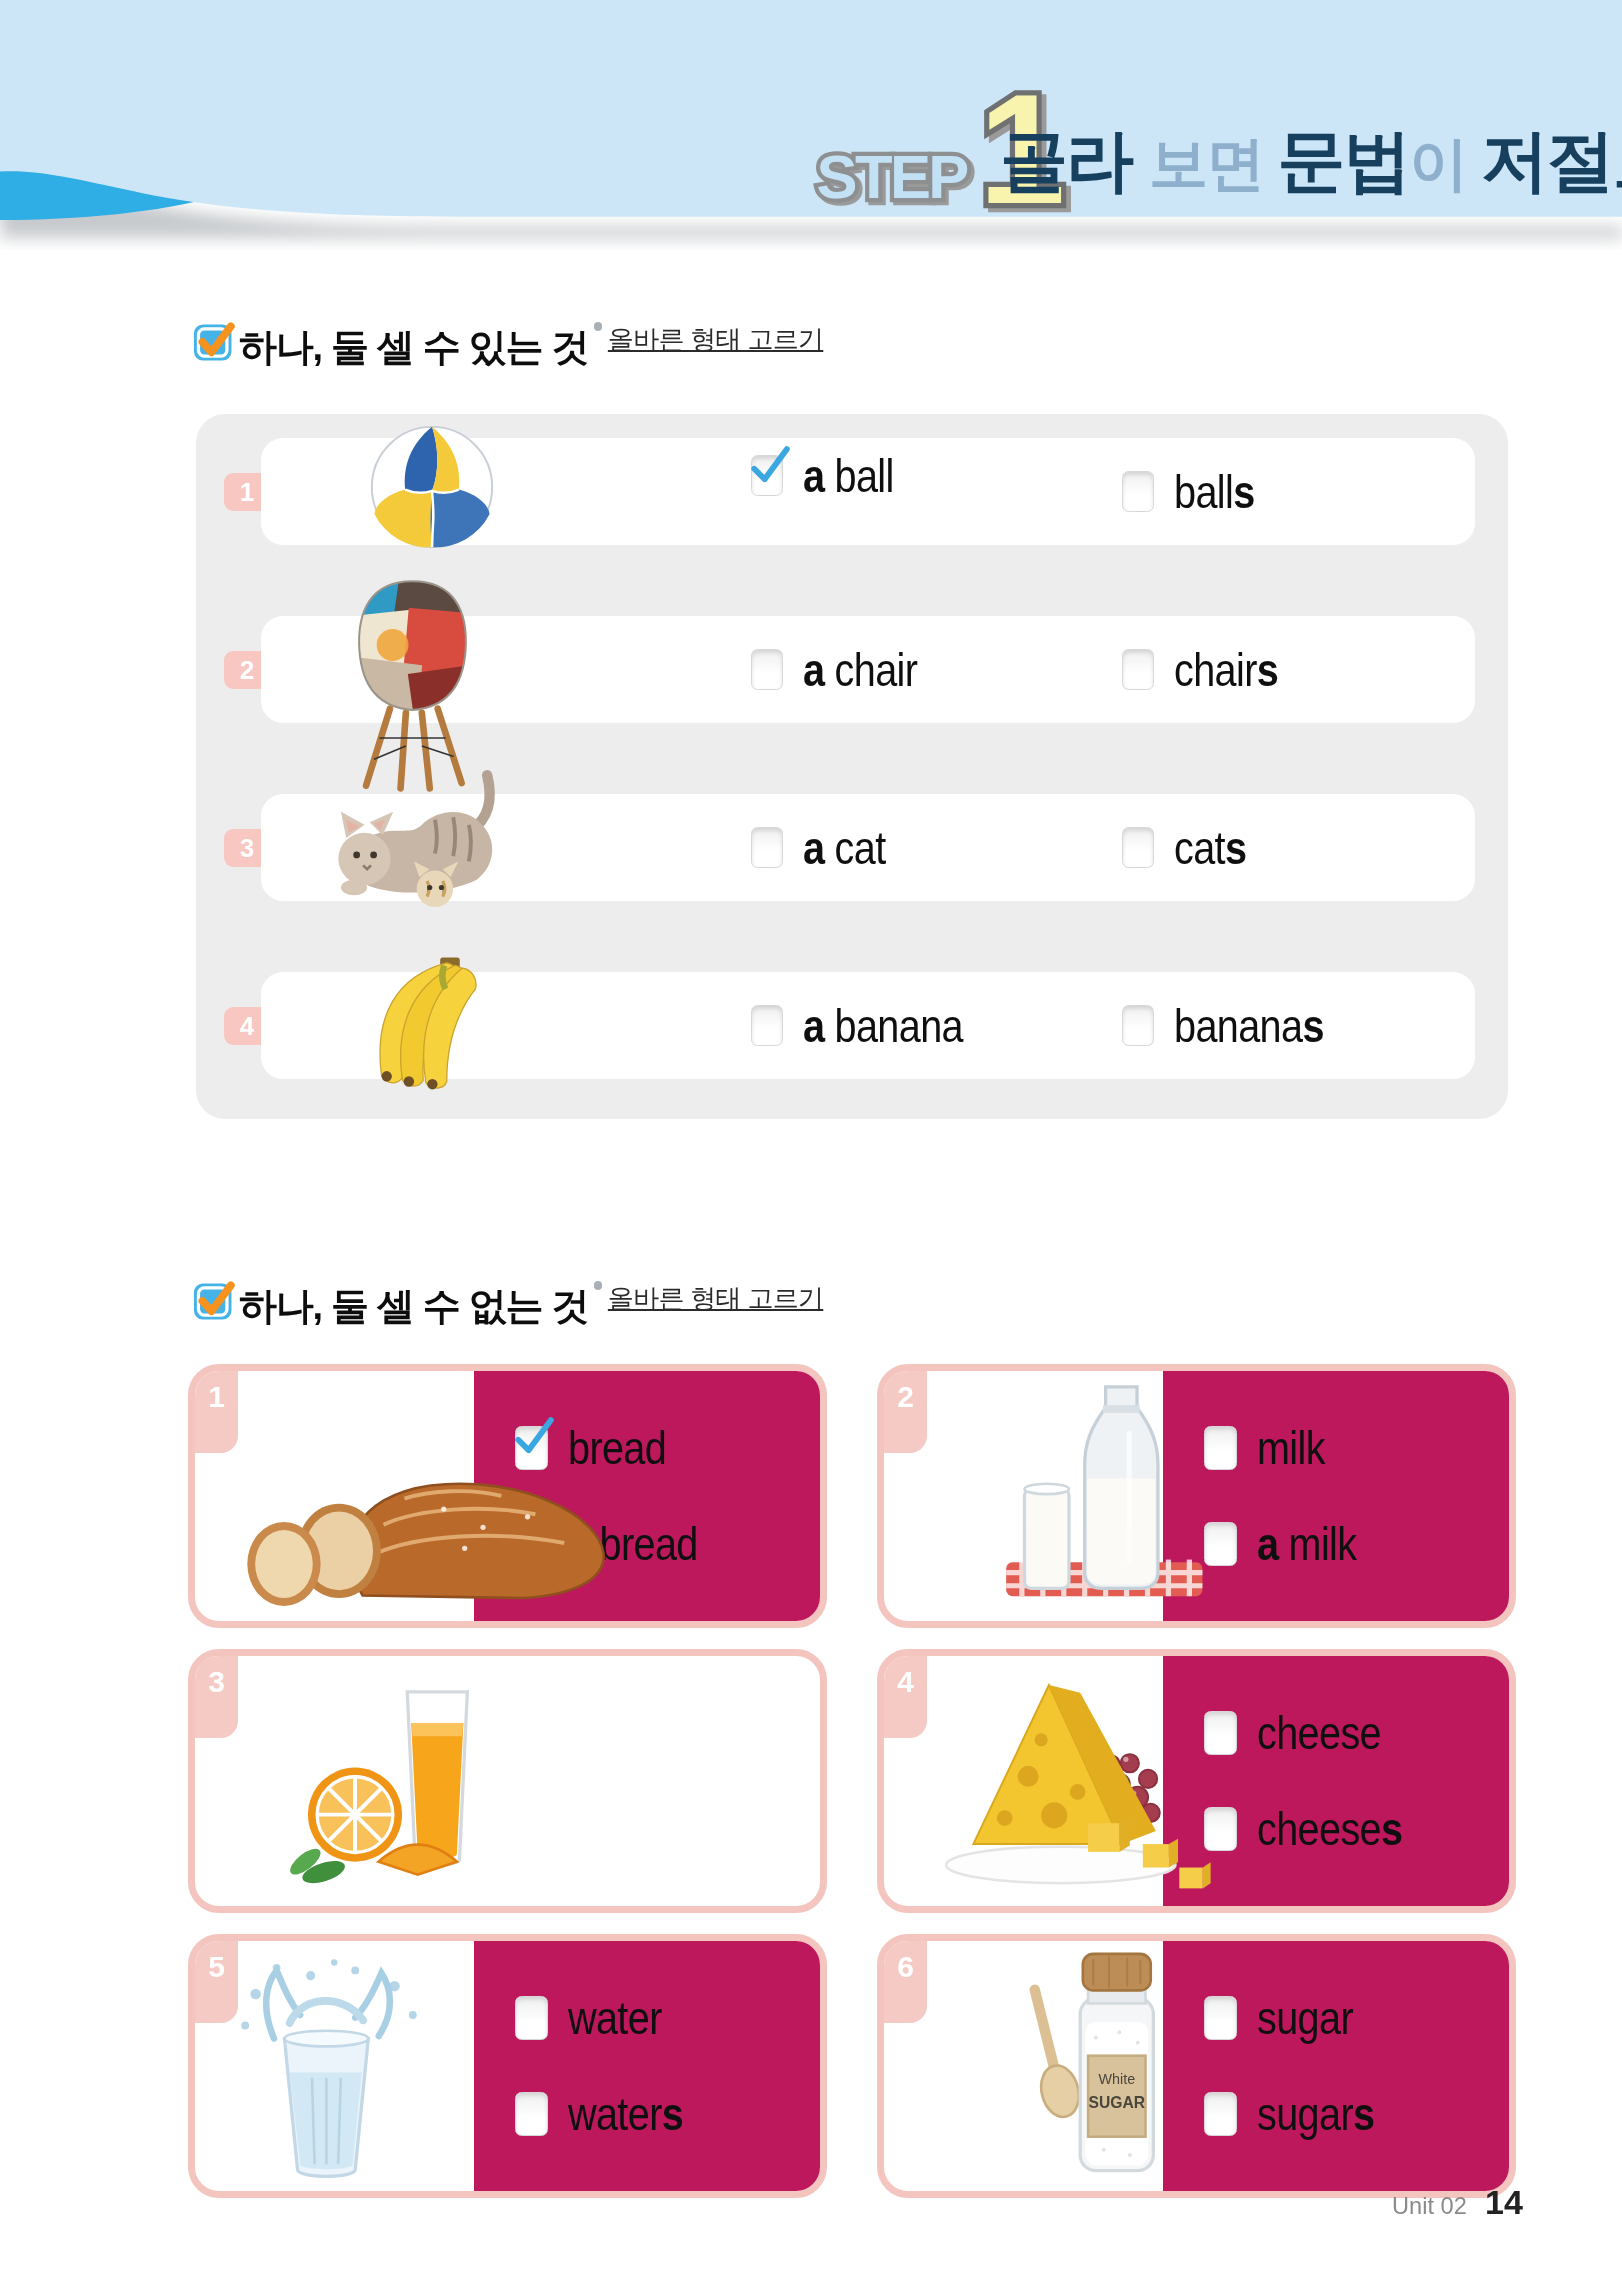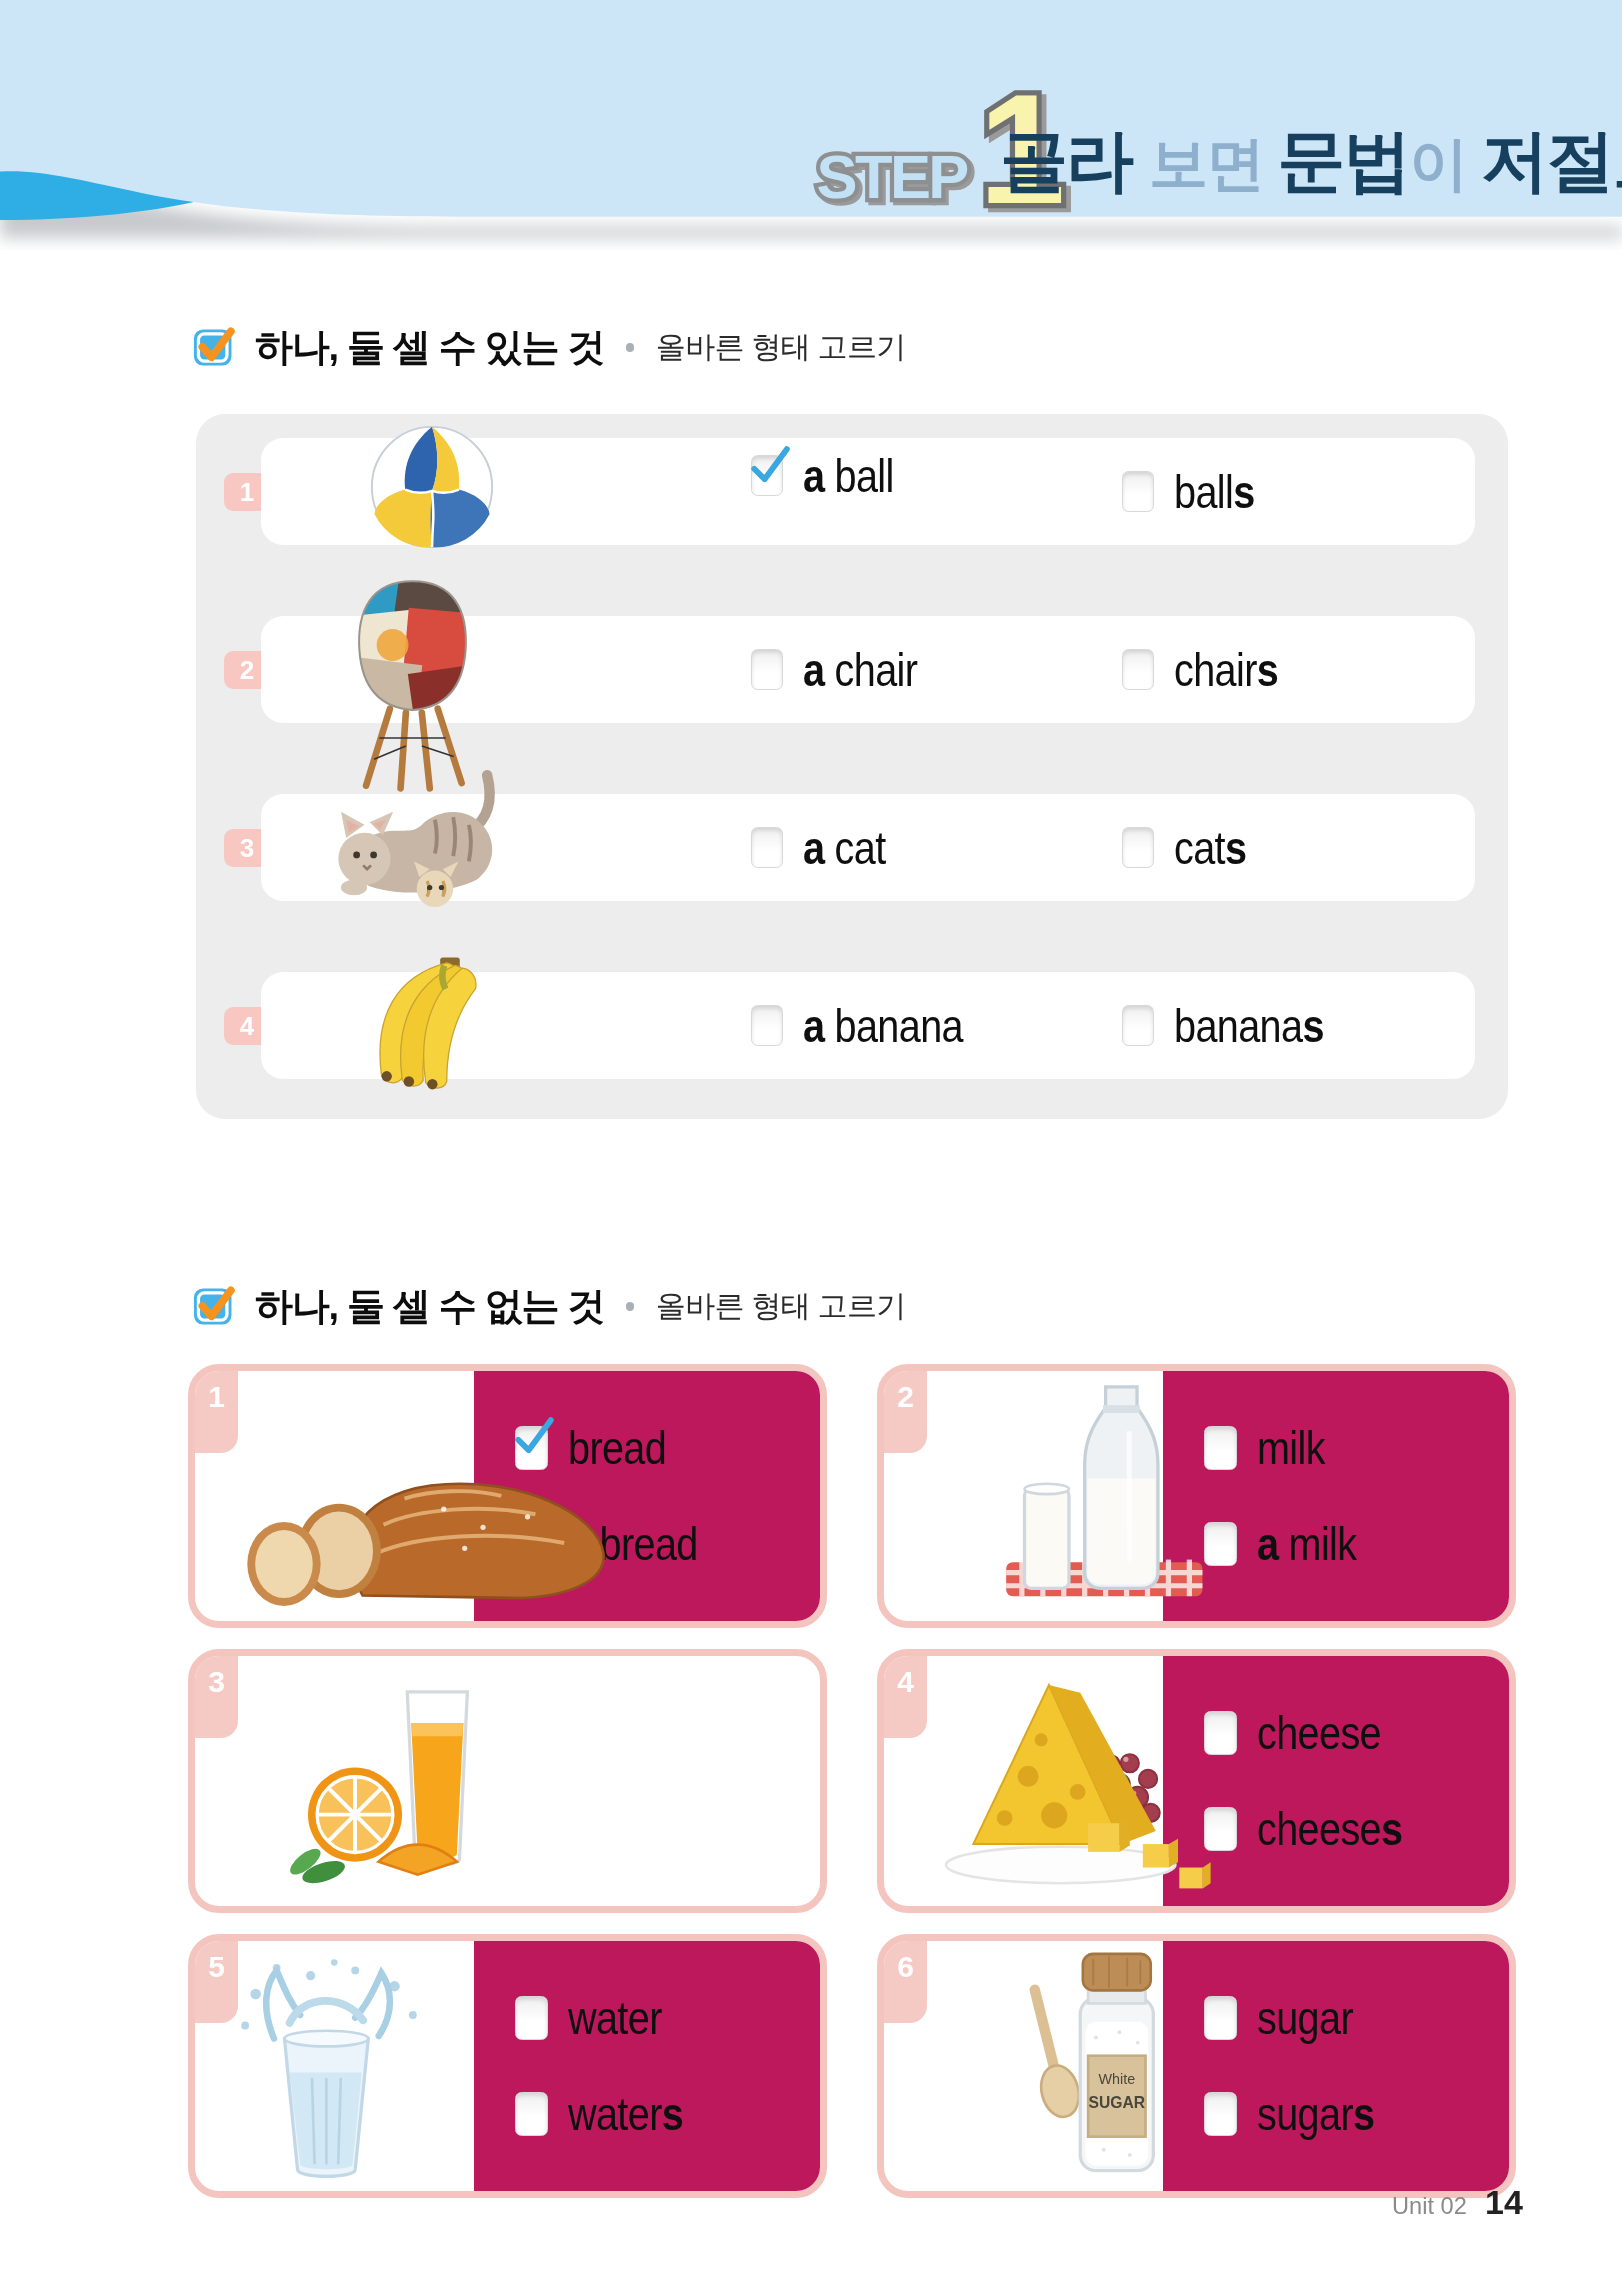--- a/index.html
+++ b/index.html
@@ -6,24 +6,24 @@
   .page{position:relative;width:1623px;height:2295px;background:#ffffff;overflow:hidden;
         font-family:"Liberation Sans","DejaVu Sans",sans-serif;color:#101010;}
   .abs{position:absolute;}
 
   
   .title{margin:0;white-space:nowrap;font-weight:800;letter-spacing:-2px;}
   .t-dark{color:#17405f;font-size:68px;}
   .t-light{color:#8fb0cc;font-size:59px;font-weight:700;margin-top:26px;}
 
   
-  .heading{display:flex;align-items:center;gap:19px;white-space:nowrap;}
+  .heading{display:flex;align-items:flex-start;gap:3px;white-space:nowrap;}
   .heading h2{margin:0;font-size:38px;font-weight:800;color:#0d0d0d;letter-spacing:-1.3px;}
   .heading .dot{width:8.5px;height:8.5px;border-radius:50%;background:#a9b0b6;margin:0 2.6px;}
-  .heading .note{font-size:30px;color:#2b2b2b;letter-spacing:-0.7px;}
+  .heading .note{font-size:26px;color:#2b2b2b;letter-spacing:-0.7px;text-decoration:underline;}
 
   
   .grayc{position:absolute;left:196px;top:414px;width:1312px;height:705px;
          background:#ededee;border-radius:29px;}
   .row{position:absolute;left:65px;width:1214px;height:107px;background:#fff;border-radius:22px;z-index:1;}
   .sec1tab{position:absolute;width:46px;height:38px;border-radius:9.2px;background:#f8c7c2;
            color:#fff;font-weight:800;font-size:26px;display:flex;align-items:center;
            justify-content:center;z-index:0;}
   .img{z-index:2;}
 

